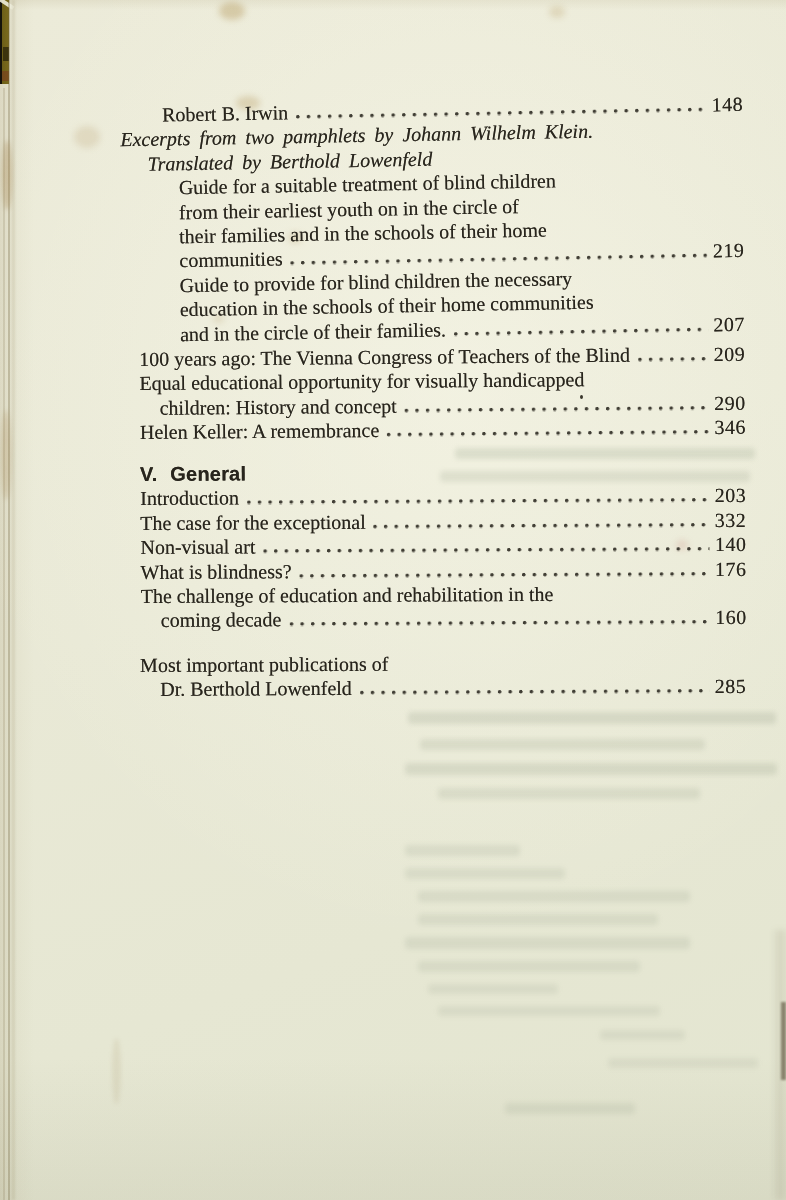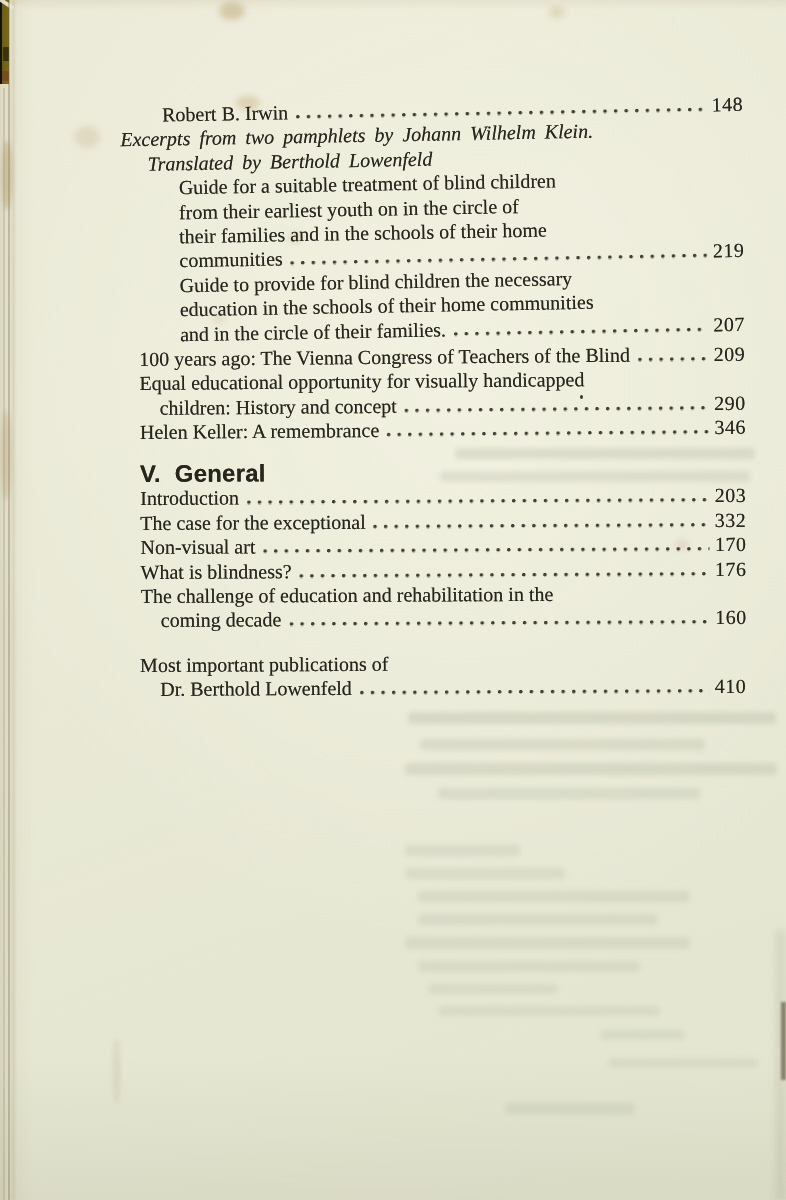--- a/index.html
+++ b/index.html
@@ -60,21 +60,21 @@
   .sec-0 { transform: rotate(-0.5deg); transform-origin: 0 100%; }
   .sec-0 .toc-row:nth-child(-n+10) { transform: rotate(-0.55deg); transform-origin: 0 50%; }
   .sec-1 { margin-top: 17px; transform: rotate(-0.3deg); transform-origin: 0 0; }
   .sec-2 { margin-top: 20px; transform: rotate(-0.3deg); transform-origin: 0 0; }
 
   .toc-row { display: flex; align-items: baseline; }
   .toc-text { white-space: pre; }
   .style-italic { font-style: italic; word-spacing: 4px; }
   .style-header {
     font-family: "Liberation Sans", sans-serif; font-weight: 700;
-    font-size: 24px; word-spacing: 7px; letter-spacing: .2px;
+    font-size: 20px; word-spacing: 7px; letter-spacing: .2px;
     text-shadow: 0 0 .4px rgba(40,36,28,.8);
   }
   .ind-out { margin-left: -17px; }
   .ind-0 { margin-left: 0; }
   .ind-1 { margin-left: 10px; }
   .ind-2 { margin-left: 20px; }
   .ind-3 { margin-left: 25px; }
   .ind-4 { margin-left: 41px; }
 
   .leader {
@@ -209,21 +209,21 @@
     <span class="pnum">203</span>
   </div>
         <div class="toc-row">
     <span class="toc-text style-regular ind-0">The case for the exceptional</span>
     <span class="leader"></span>
     <span class="pnum">332</span>
   </div>
         <div class="toc-row">
     <span class="toc-text style-regular ind-0">Non-visual art</span>
     <span class="leader"></span>
-    <span class="pnum">170</span>
+    <span class="pnum">140</span>
   </div>
         <div class="toc-row">
     <span class="toc-text style-regular ind-0">What is blindness?</span>
     <span class="leader"></span>
     <span class="pnum">176</span>
   </div>
         <div class="toc-row">
     <span class="toc-text style-regular ind-0">The challenge of education and rehabilitation in the</span>
 
   </div>
@@ -234,17 +234,17 @@
   </div>
       </div>
       <div class="toc-section sec-2">
         <div class="toc-row">
     <span class="toc-text style-regular ind-0">Most important publications of</span>
 
   </div>
         <div class="toc-row">
     <span class="toc-text style-regular ind-2">Dr. Berthold Lowenfeld</span>
     <span class="leader"></span>
-    <span class="pnum">410</span>
+    <span class="pnum">285</span>
   </div>
       </div>
     </div>
 </div>
 
 </body></html>

